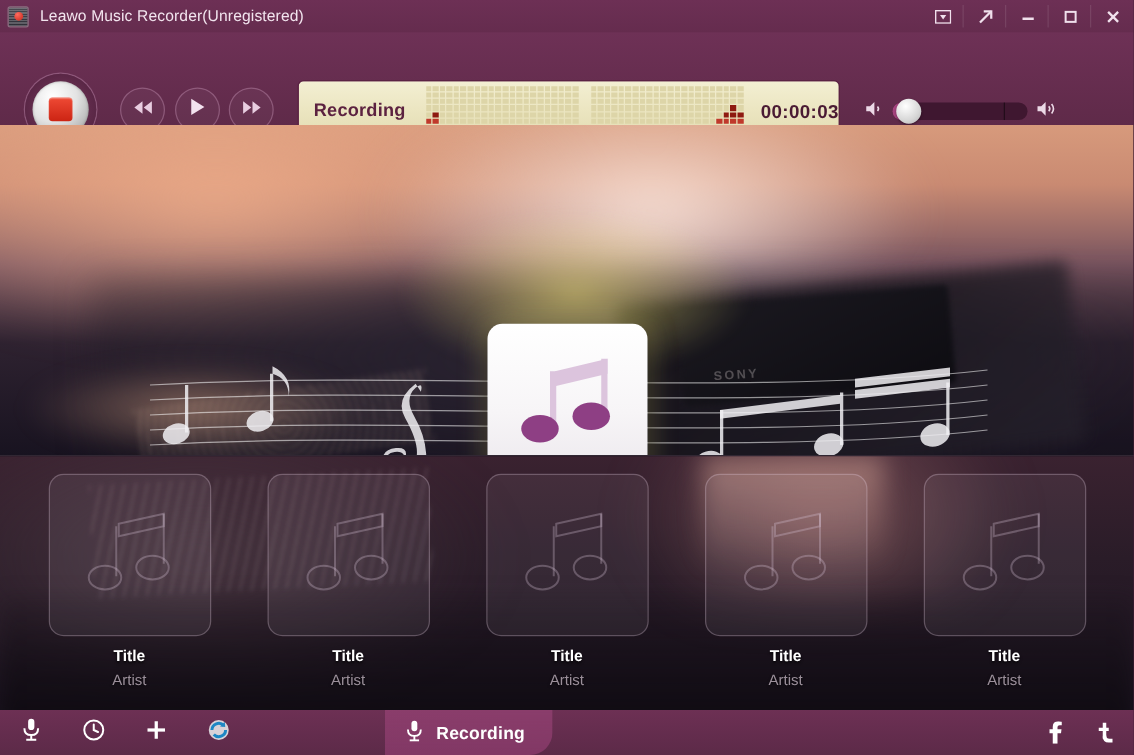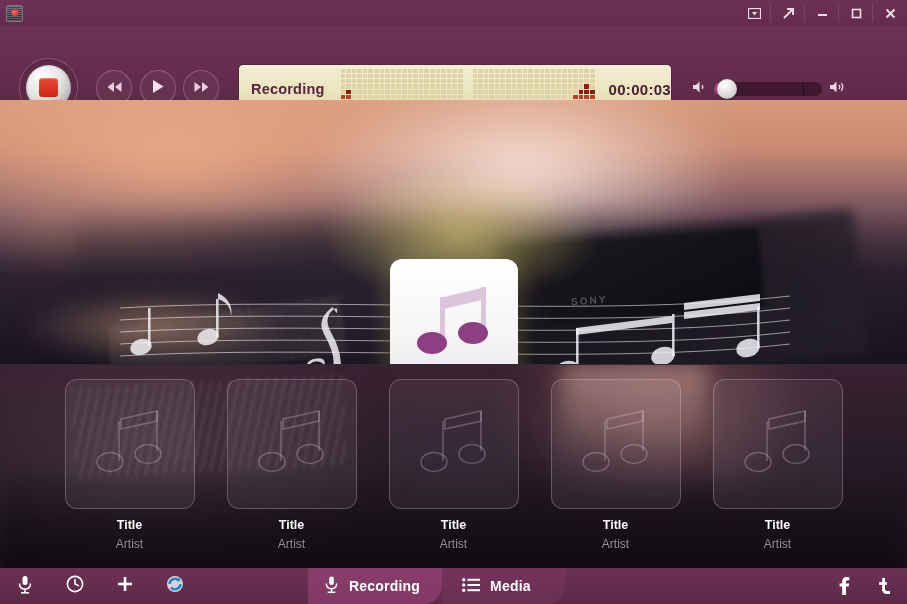--- a/index.html
+++ b/index.html
@@ -236,21 +236,21 @@
   .sb5 { position:absolute; left:8%; top:8%; width:30%; height:45%;
          background: repeating-linear-gradient(105deg, rgba(230,210,215,.13) 0 2px, rgba(0,0,0,0) 2px 9px);
          filter: blur(1.5px); transform: rotate(-3deg); }
   .sb6 { position:absolute; left:62%; top:0; width:16%; height:45%;
          background: linear-gradient(to bottom, rgba(215,165,150,.55), rgba(150,100,95,0));
          filter: blur(10px); }
 
   .thumbs {
     position: absolute; left: 0; top: 0;
     width: 907px; height: 204px;
-    display: flex; justify-content: center; gap: 32px;
+    display: flex; justify-content: center; gap: 45px;
     padding-top: 14px;
   }
   .thumb { width: 130px; display: flex; flex-direction: column; align-items: center; }
   .thumb-box {
     width: 130px; height: 130px;
     border-radius: 12px;
     border: 1px solid rgba(230,210,225,.28);
     background: rgba(235,220,235,.07);
     display: flex; align-items: center; justify-content: center;
   }
@@ -305,20 +305,21 @@
     color: #ffffff; font-size: 16px; font-weight: bold;
   }
 </style>
 </head>
 <body>
 
 <div class="app">
 
   <div class="titlebar">
     <div class="app-icon"></div>
+    <div class="title-text">Leawo Music Recorder(Unregistered)</div>
 
     <div class="win-btns">
       <div class="win-btn">
         <svg width="13" height="11" viewBox="0 0 13 11">
           <rect x="0.5" y="0.5" width="12" height="10" fill="none" stroke="#f0e0ec" stroke-width="1.2"></rect>
           <path d="M4 4 L9 4 L6.5 7.5 Z" fill="#f0e0ec"></path>
         </svg>
       </div>
       <div class="win-btn">
         <svg width="13" height="13" viewBox="0 0 13 13">
@@ -1048,33 +1049,20 @@
         <span>
           <svg width="15" height="19" viewBox="0 0 16 19">
             <rect x="5.5" y="1" width="5" height="9" rx="2.5" fill="#ffffff"></rect>
             <path d="M2.5 8.5 q0 5.5 5.5 5.5 q5.5 0 5.5 -5.5" stroke="#ffffff" stroke-width="1.6" fill="none"></path>
             <rect x="7.2" y="14" width="1.6" height="3.5" fill="#ffffff"></rect>
             <rect x="4" y="17" width="8" height="1.6" fill="#ffffff"></rect>
           </svg>
         </span>
         <span class="tab-label">Recording</span>
       </div>
-      <div class="tab media">
-        <span>
-          <svg width="18" height="14" viewBox="0 0 18 14">
-            <circle cx="1.7" cy="1.8" r="1.7" fill="#ffffff"></circle>
-            <circle cx="1.7" cy="7" r="1.7" fill="#ffffff"></circle>
-            <circle cx="1.7" cy="12.2" r="1.7" fill="#ffffff"></circle>
-            <rect x="5.5" y="0.8" width="12.5" height="2" fill="#ffffff"></rect>
-            <rect x="5.5" y="6" width="12.5" height="2" fill="#ffffff"></rect>
-            <rect x="5.5" y="11.2" width="12.5" height="2" fill="#ffffff"></rect>
-          </svg>
-        </span>
-        <span class="tab-label">Media</span>
-      </div>
     </div>
 
     <div class="bb-right">
       <div class="social">
         <svg width="11" height="18" viewBox="0 0 11 18">
           <path d="M7 18 L7 9.6 L9.8 9.6 L10.2 6.4 L7 6.4 L7 4.6 Q7 3.2 8.7 3.2 L10.4 3.2 L10.4 0.3
                    Q9.2 0 7.6 0 Q5.3 0 4.2 1.2 Q3.2 2.4 3.2 4.4 L3.2 6.4 L0.6 6.4 L0.6 9.6 L3.2 9.6 L3.2 18 Z" fill="#ffffff"></path>
         </svg>
       </div>
       <div class="social">

